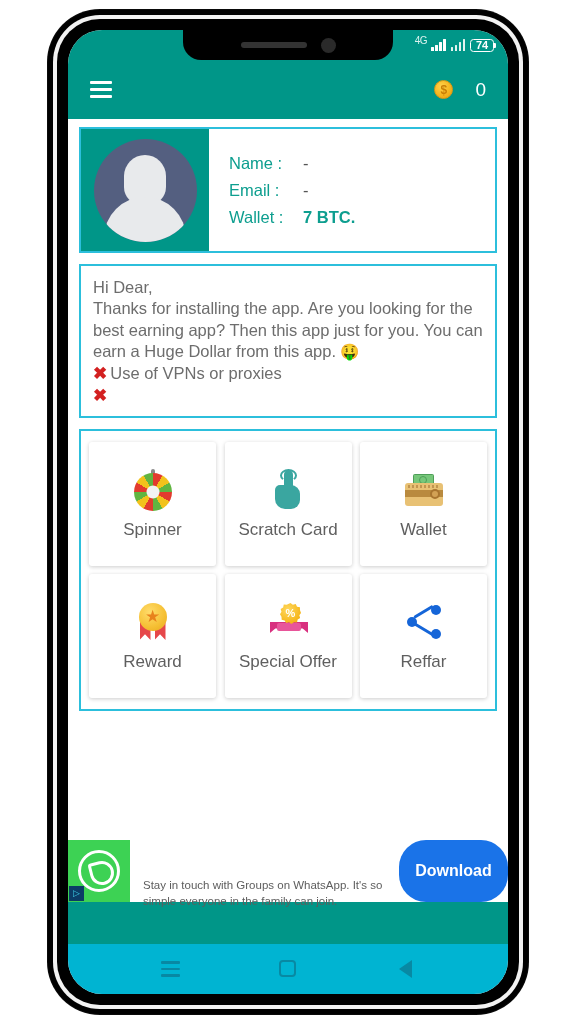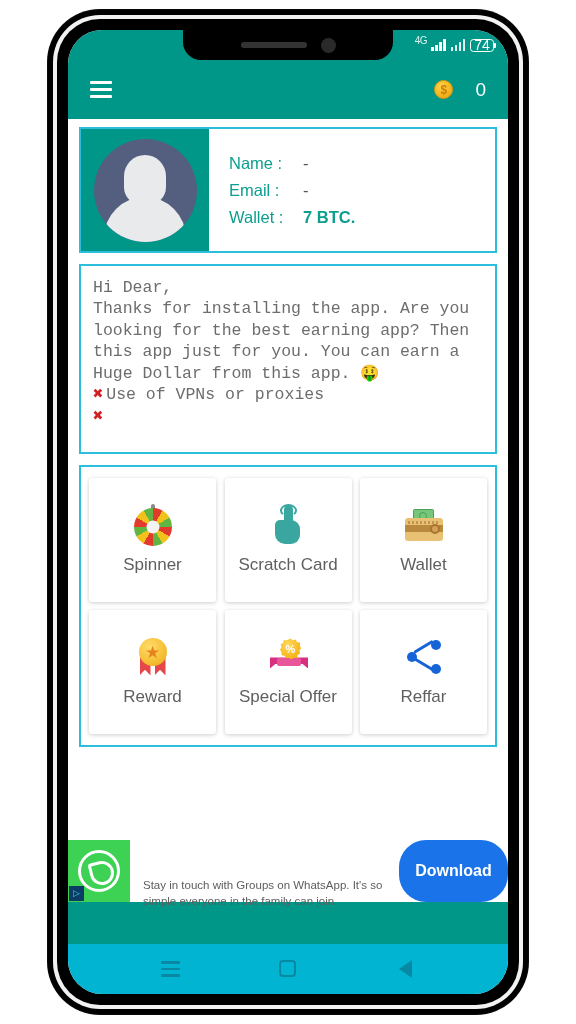--- a/index.html
+++ b/index.html
@@ -97,21 +97,21 @@
     padding: 0 2.5px;
     height: 13px;
     min-width: 24px;
     display: flex; align-items: center; justify-content: center;
     position: relative;
   }
   #battery-indicator:after {
     content: ""; position: absolute; right: -3px; top: 3.5px;
     width: 2px; height: 5px; background: #ffffff; border-radius: 0 1px 1px 0;
   }
-  #battery-level-text { font-size: 14px; color: #ffffff; font-weight: normal; }
+  #battery-level-text { font-size: 11px; color: #ffffff; font-weight: bold; }
 
   
   #app-bar {
     position: absolute;
     top: 30px; left: 0; right: 0;
     height: 59px;
     background: #009688;
     display: flex;
     align-items: center;
     justify-content: space-between;
@@ -171,21 +171,21 @@
     flex: 1; background: #ffffff;
     display: flex; flex-direction: column; justify-content: center;
     padding-left: 20px; gap: 8px;
   }
   .profile-row { display: flex; align-items: flex-start; font-size: 16.5px; }
   .profile-label { color: #0d9e8f; min-width: 62px; }
   .profile-value { color: #555555; margin-left: 12px; }
   .profile-value.strong { color: #0d9e8f; font-weight: bold; }
 
   
-  #message-card { padding: 11px 12px 24px 12px; font-family: Liberation Mono, monospace; }
+  #message-card { padding: 11px 12px 10px 12px; }
   #greeting-line, .msg-line { color: #6d6d6d; font-size: 16.5px; line-height: 1.30; }
   #intro-paragraph { color: #6d6d6d; font-size: 16.5px; line-height: 1.30; }
   #warning-heading {
     color: #595959; font-size: 16.5px; font-weight: bold;
     line-height: 1.28; margin-top: 16px;
   }
   .prohibited-item {
     color: #6d6d6d; font-size: 16.5px; line-height: 1.28;
     display: flex; align-items: flex-start; gap: 3px;
   }

